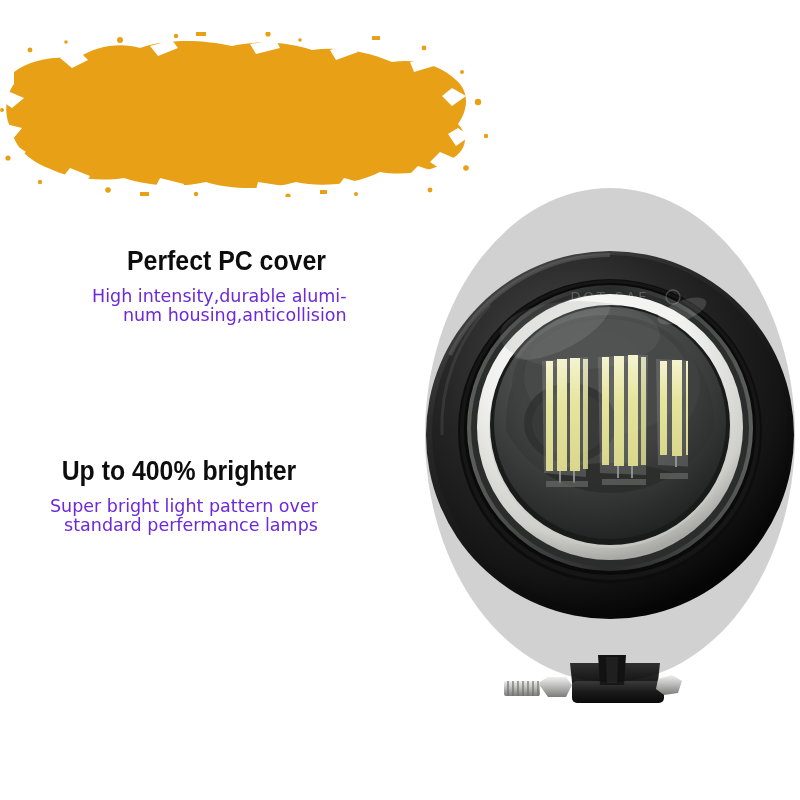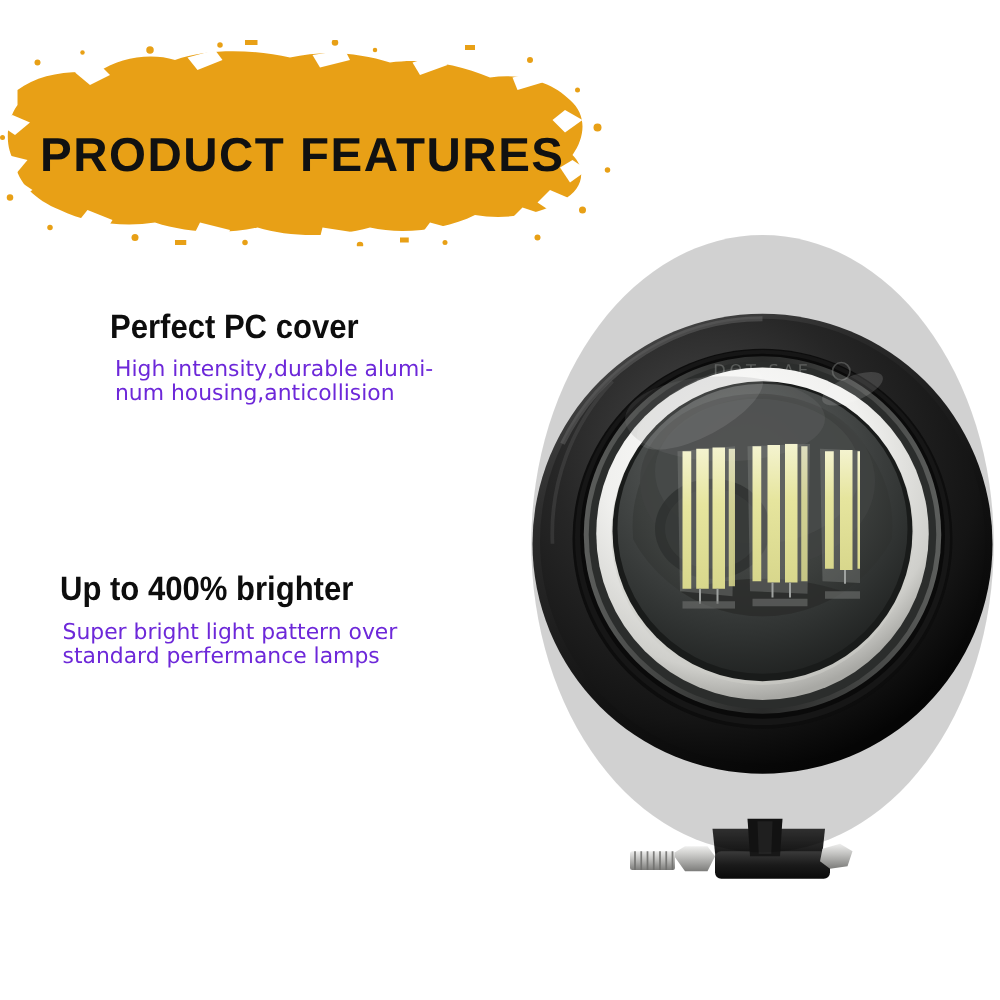--- a/index.html
+++ b/index.html
@@ -45,20 +45,21 @@
     letter-spacing: 1.2px;
     color: #111111;
     white-space: nowrap;
     transform: scaleX(1.0);
     transform-origin: left center;
   }
 
   
   .feature {
     position: absolute;
+    text-align: right;
   }
   .feature-title {
     font-family: "Liberation Sans Narrow", "Liberation Sans", sans-serif;
     font-size: 27px;
     font-weight: bold;
     color: #0d0d0d;
     letter-spacing: 0px;
     white-space: nowrap;
     transform: scaleX(0.92);
     transform-origin: left center;
@@ -155,21 +156,20 @@
         <circle cx="8" cy="126" r="2.6" fill="#e8a016"></circle>
         <circle cx="2" cy="78" r="2.0" fill="#e8a016"></circle>
         <circle cx="30" cy="18" r="2.4" fill="#e8a016"></circle>
         <circle cx="66" cy="10" r="1.8" fill="#e8a016"></circle>
         <rect x="196" y="0" width="10" height="4" fill="#e8a016"></rect>
         <rect x="372" y="4" width="8" height="4" fill="#e8a016"></rect>
         <rect x="140" y="160" width="9" height="4" fill="#e8a016"></rect>
         <rect x="320" y="158" width="7" height="4" fill="#e8a016"></rect>
       </g>
     </svg>
-    <div class="banner-title">PRODUCT FEATURES</div>
   </div>
 
   <div class="feature" id="feature-1">
     <div class="feature-title">Perfect PC cover</div>
     <div class="feature-desc">High intensity,durable alumi-
 num housing,anticollision</div>
   </div>
 
   <div class="feature" id="feature-2">
     <div class="feature-title">Up to 400% brighter</div>

